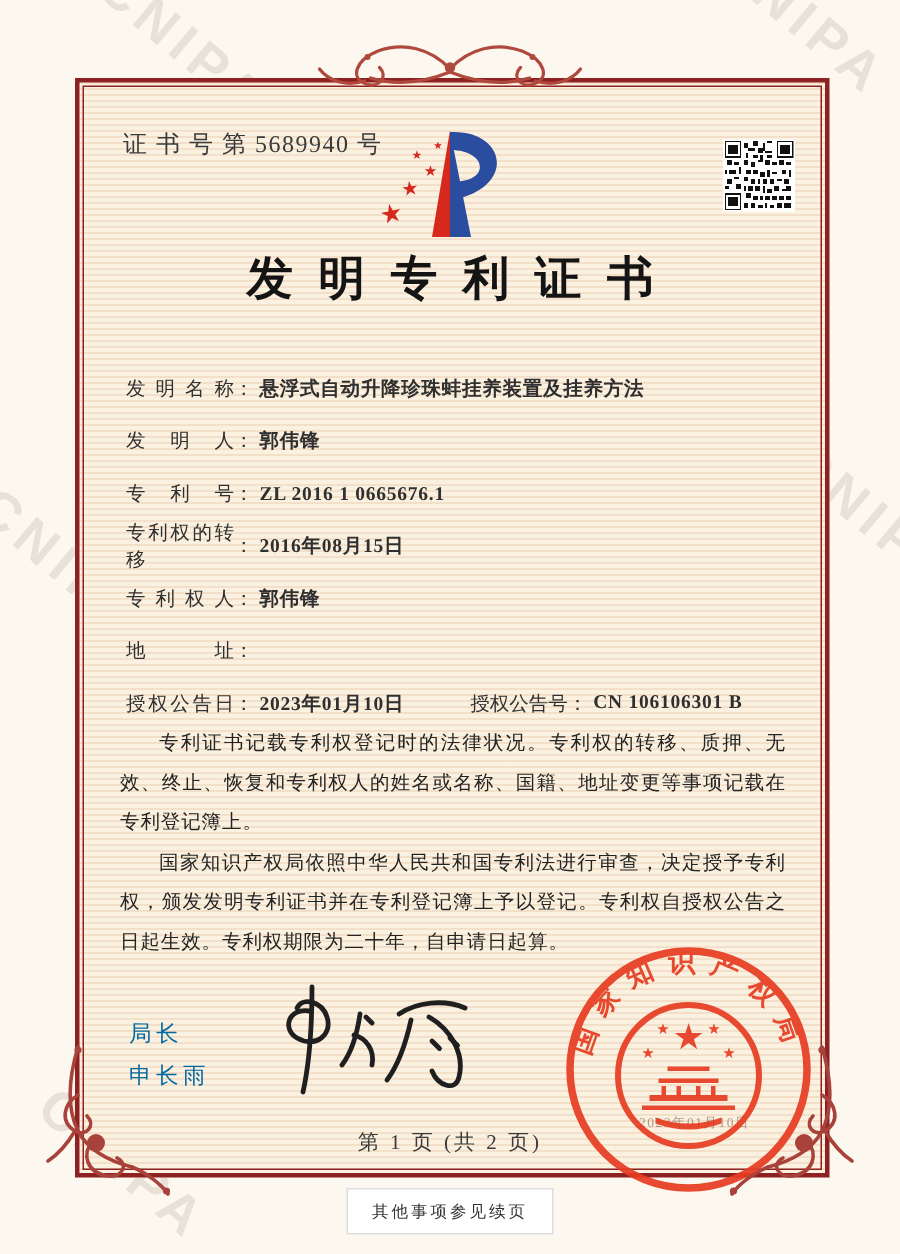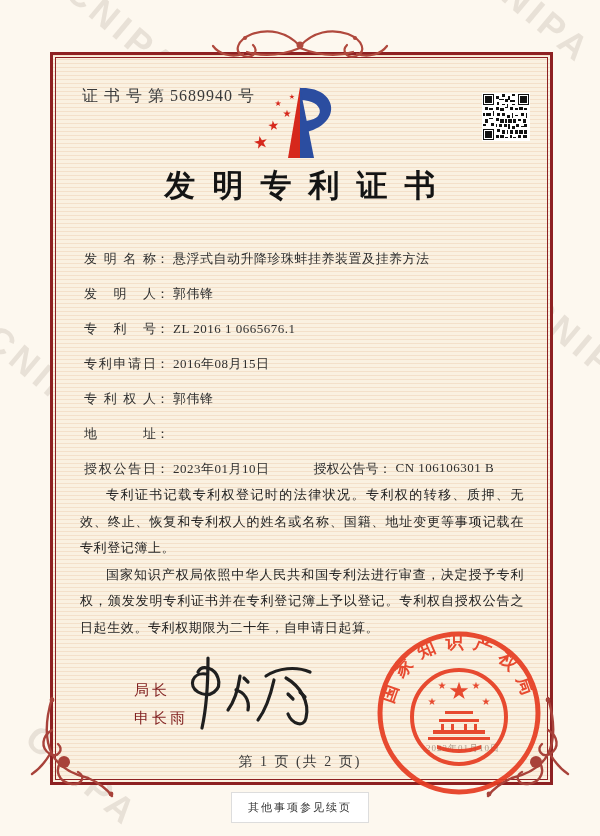--- a/index.html
+++ b/index.html
@@ -49,35 +49,34 @@
     letter-spacing:0.55em;padding-left:0.55em;box-sizing:border-box;font-family:Liberation Mono, monospace;
   }
   .fields{position:absolute;left:84px;top:241px;width:442px;}
   .frow{height:35px;display:flex;align-items:center;font-size:13px;color:#2f2f2f;}
   .flabel{
     display:inline-block;width:72px;
     text-align:justify;text-align-last:justify;
     letter-spacing:0;flex:none;
   }
   .fcolon{flex:none;margin-right:4px;}
-  .fvalue{letter-spacing:0.5px;}
+  .fvalue{letter-spacing:0.5px;font-weight:bold;}
   .frow.double .pair2{margin-left:44px;display:flex;}
   .frow.double .pair2 .flabel{width:65px;}
   .bodytext{
     position:absolute;left:80px;top:482px;width:444px;
     font-size:13px;line-height:26.5px;letter-spacing:0.6px;color:#232323;
     text-align:justify;
   }
   .bodytext p{margin:0;text-indent:2em;}
   .signing{
     position:absolute;left:86px;top:676px;
     font-family:"Liberation Sans","DejaVu Sans",sans-serif;
-    font-size:15px;letter-spacing:3px;color:#7f1d1d;line-height:28px;
+    font-size:15px;letter-spacing:3px;color:#0369a1;line-height:28px;
     z-index:5;
-    margin-left:48px;
   }
   .signature{position:absolute;left:178px;top:652px;z-index:5;}
   .seal{position:absolute;left:373px;top:627px;z-index:6;}
   .seal-date{
     position:absolute;left:398px;top:742px;width:130px;z-index:5;
     font-size:9px;color:rgba(110,85,70,0.55);letter-spacing:1px;text-align:center;
   }
   .pageinfo{
     position:absolute;left:0;top:753px;width:100%;text-align:center;
     font-size:14px;color:#3a3a3a;letter-spacing:2px;z-index:4;
@@ -192,21 +191,21 @@
         <span class="flabel">发明人</span>
           <span class="fcolon">：</span>
           <span class="fvalue">郭伟锋</span>
       </div>
       <div class="frow">
         <span class="flabel">专利号</span>
           <span class="fcolon">：</span>
           <span class="fvalue">ZL 2016 1 0665676.1</span>
       </div>
       <div class="frow">
-        <span class="flabel">专利申请日</span>
+        <span class="flabel">专利权的转移</span>
           <span class="fcolon">：</span>
           <span class="fvalue">2016年08月15日</span>
       </div>
       <div class="frow">
         <span class="flabel">专利权人</span>
           <span class="fcolon">：</span>
           <span class="fvalue">郭伟锋</span>
       </div>
       <div class="frow">
         <span class="flabel">地址</span>

